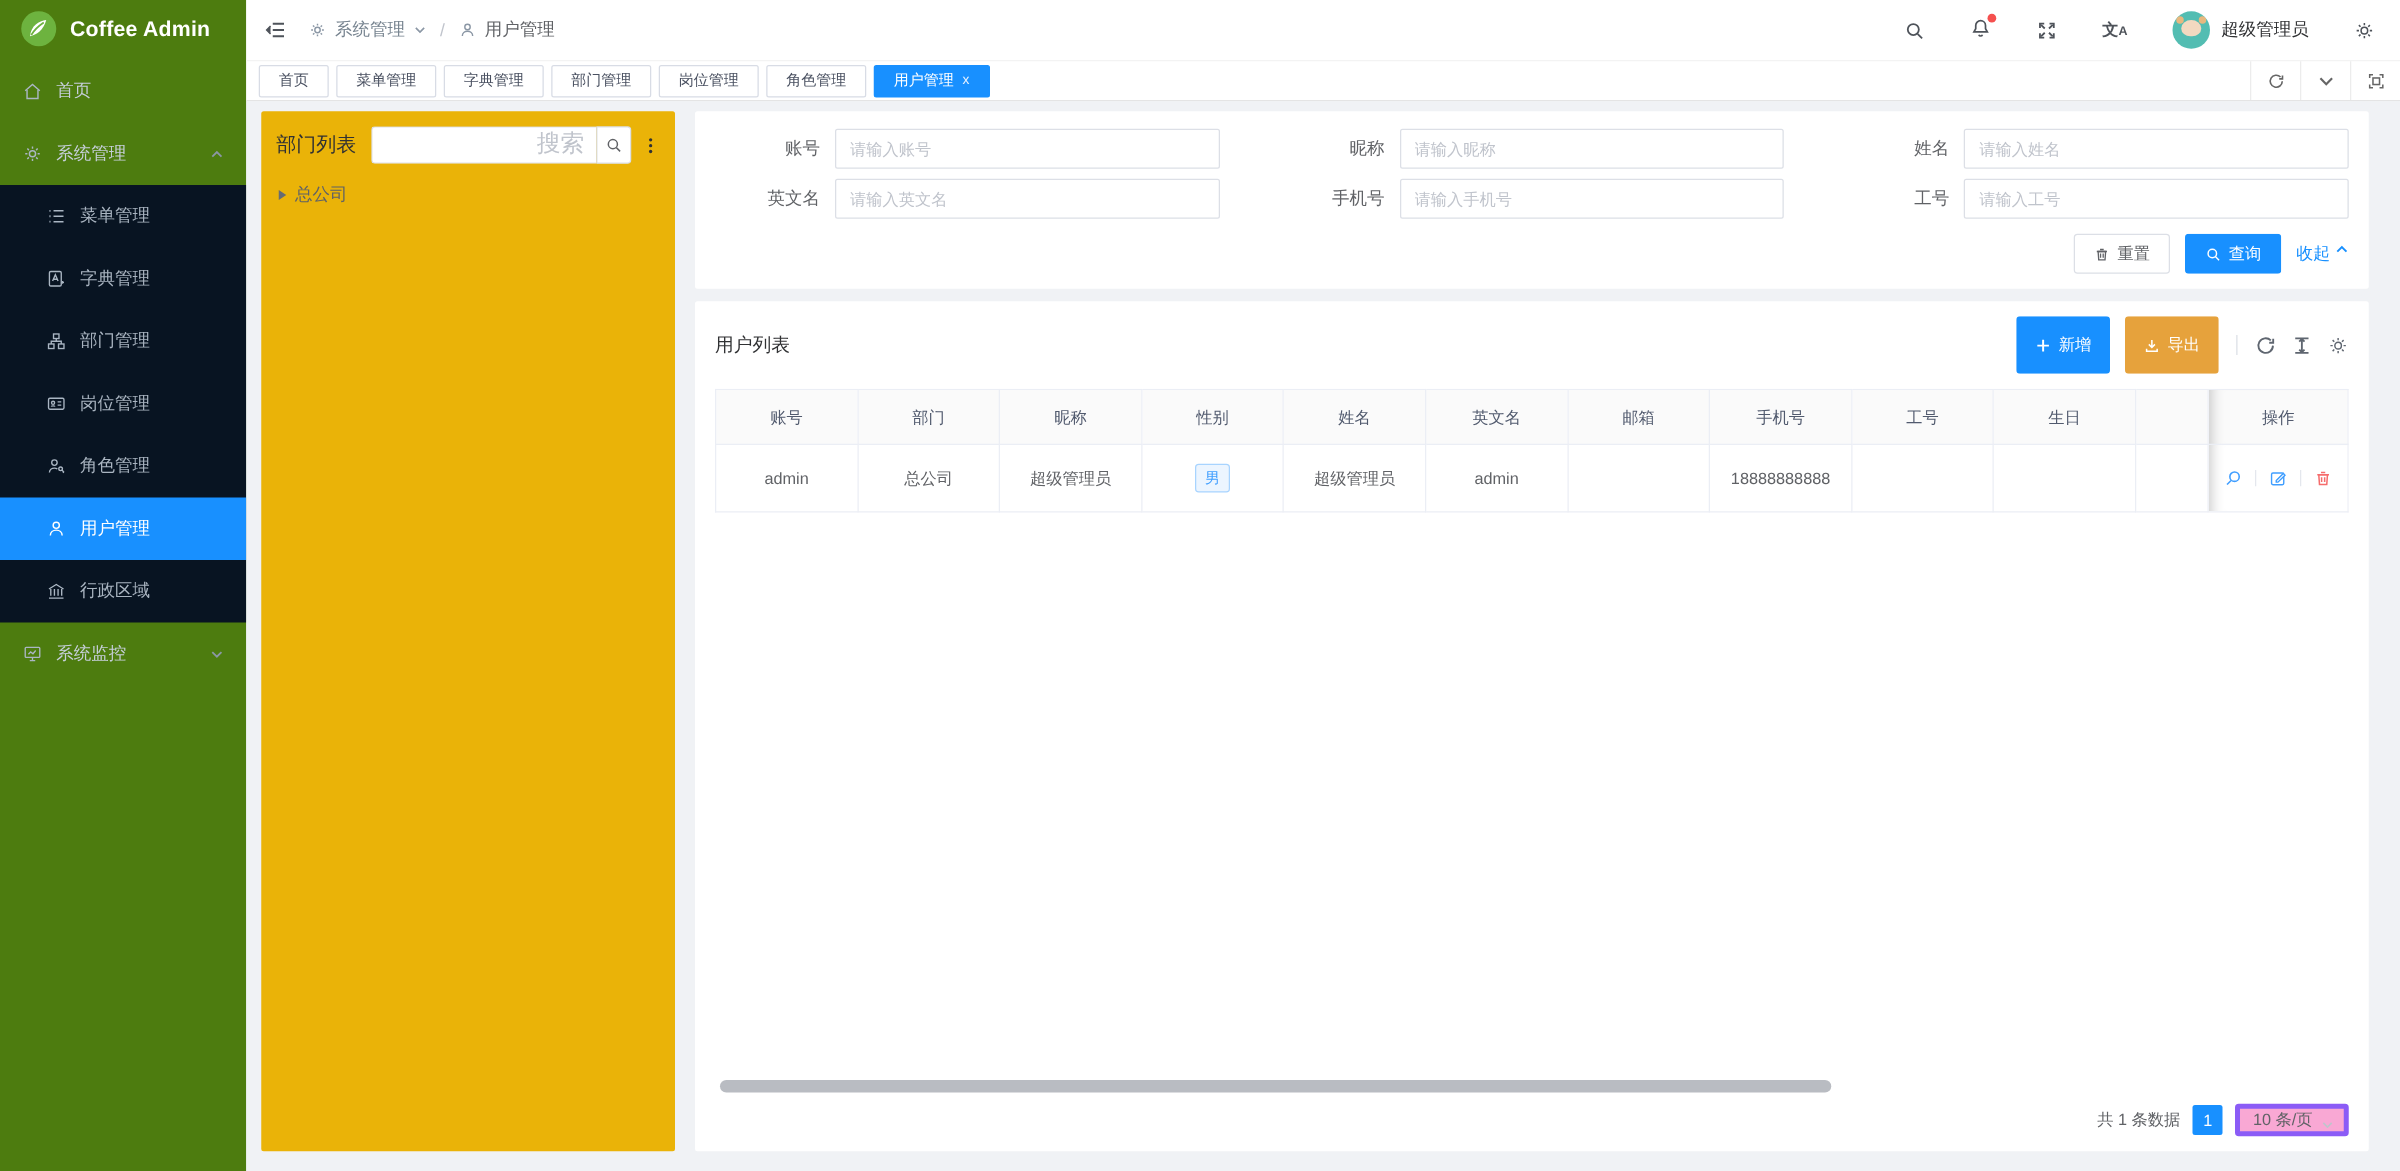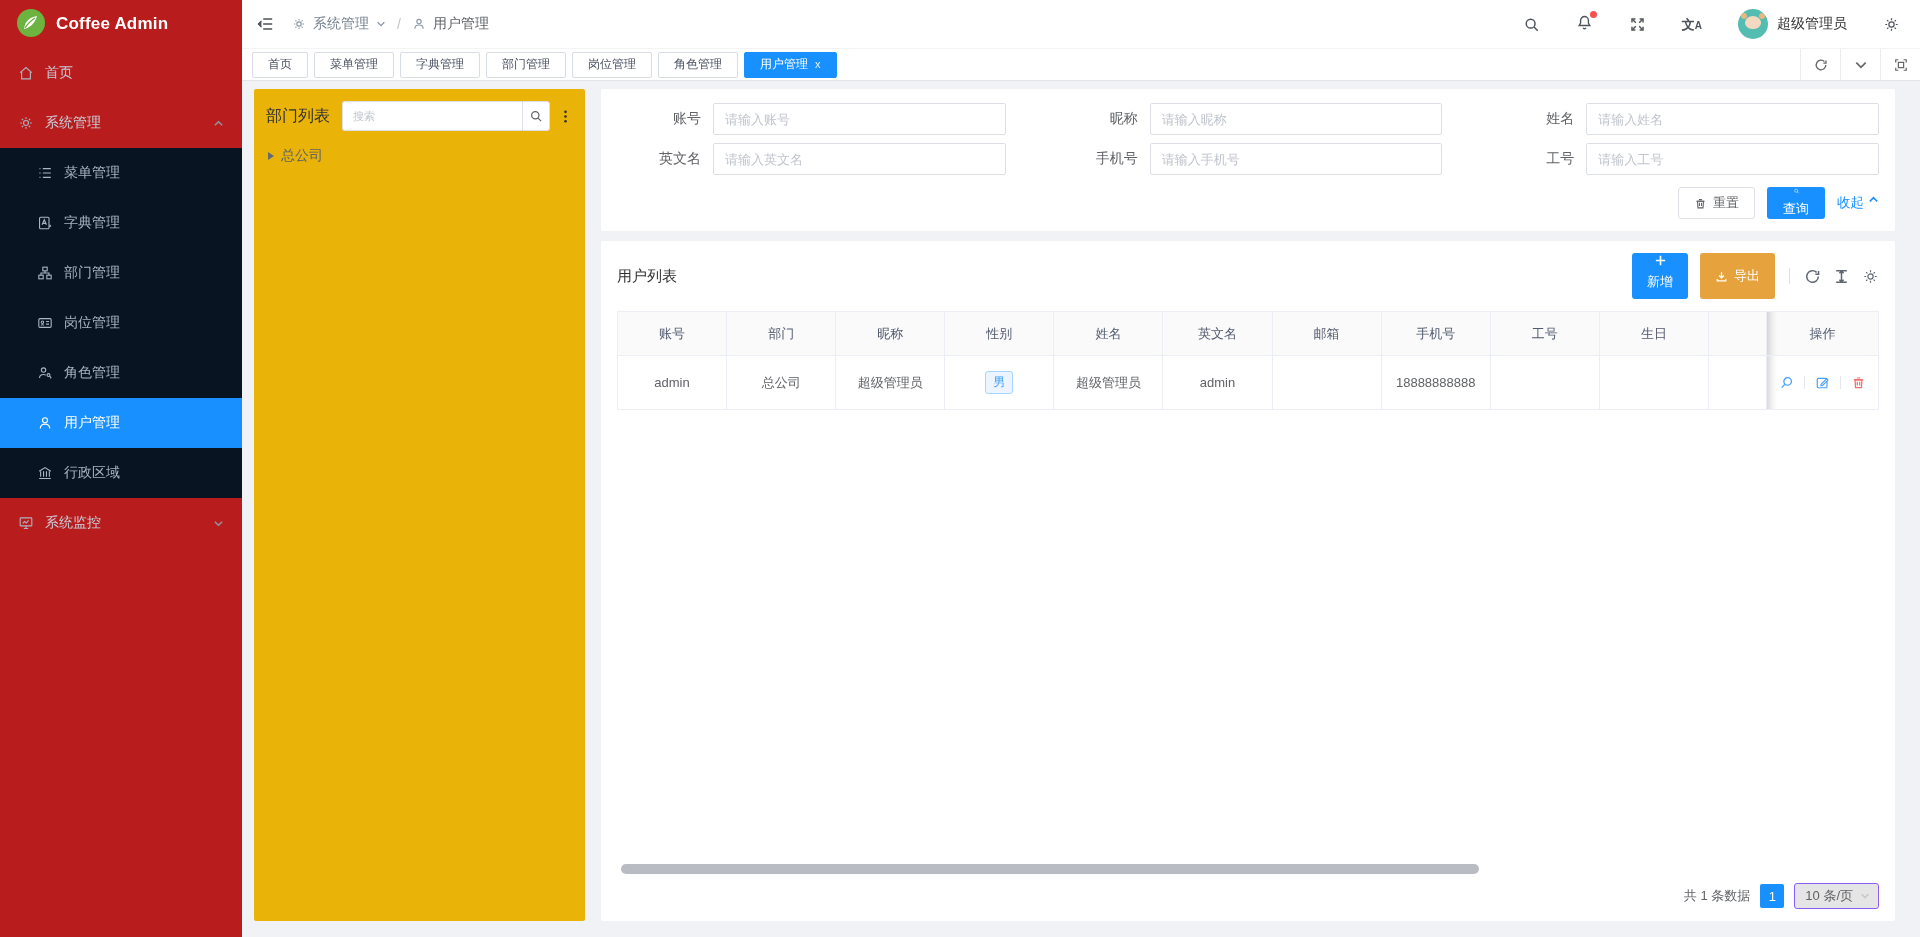--- a/index.html
+++ b/index.html
@@ -1,21 +1,21 @@
 <!DOCTYPE html>
 <html><head>
 <meta charset="utf-8">
 <style>
   * { margin:0; padding:0; box-sizing:border-box; }
   html,body { width:1920px; height:937px; overflow:hidden; background:#f0f2f5;
     font-family:"Liberation Sans","DejaVu Sans",sans-serif; font-size:14px; color:#303133; }
   .app { display:flex; width:1920px; height:937px; }
 
   
-  .sidebar { width:242px; height:937px; background:#b91c1c; flex-shrink:0; display:flex; flex-direction:column; }
+  .sidebar { width:197px; height:937px; background:#4d7c0f; flex-shrink:0; display:flex; flex-direction:column; }
   .logo-row { height:48px; display:flex; align-items:center; padding-left:16px; gap:10px; }
   .brand { color:#ffffff; font-weight:bold; font-size:17px; letter-spacing:.2px; }
   .menu-item { height:50px; display:flex; align-items:center; padding:0 18px; color:#c6cfda; cursor:pointer; font-size:14px; }
   .menu-item .mi-icon { width:16px; height:16px; margin-right:11px; color:#aab6c3; flex-shrink:0; }
   .menu-item .arrow { margin-left:auto; color:#8b97a5; width:11px; height:11px; }
   .submenu { background:#081422; }
   .submenu .menu-item { padding-left:37px; color:#a9b4c0; }
   .menu-item.active { background:#1890ff; color:#ffffff; }
   .menu-item.active .mi-icon { color:#ffffff; }
 
@@ -50,41 +50,41 @@
   .tab-ctrl { width:40px; border-left:1px solid #ececec; display:flex; align-items:center; justify-content:center; color:#666; cursor:pointer; }
   .tab-ctrl svg { width:14px; height:14px; }
 
   .content { flex:1; display:flex; gap:16px; padding:8px 25px 16px 12px; background:#f0f2f5; min-height:0; }
 
   
   .dept-card { width:331px; background:#eab308; border-radius:2px; padding:12px 12px; flex-shrink:0; }
   .dept-head { display:flex; align-items:center; }
   .dept-title { font-size:16px; color:#303133; font-weight:500; white-space:nowrap; }
   .search-group { display:flex; margin-left:12px; flex:1; }
-  .search-group input { width:100%; height:30px; border:1px solid #dcdfe6; border-right:none; border-radius:3px 0 0 3px; padding:0 10px; font-size:11px; color:#606266; outline:none; font-family:inherit; }
+  .search-group input { width:100%; height:30px; border:1px solid #dcdfe6; border-right:none; border-radius:3px 0 0 3px; padding:0 10px; font-size:19px; color:#606266; outline:none; font-family:inherit;text-align:right; }
   .search-group input::placeholder { color:#c0c4cc; }
   .search-group .sg-btn { width:32px; height:30px; border:1px solid #dcdfe6; border-radius:0 3px 3px 0; background:#fff; display:flex; align-items:center; justify-content:center; color:#606266; cursor:pointer; }
   .kebab { margin-left:8px; color:#303133; cursor:pointer; display:flex; align-items:center; }
   .tree-item { display:flex; align-items:center; gap:7px; margin-top:16px; padding-left:2px; color:#606266; font-size:14px; cursor:pointer; }
   .tree-caret { width:0; height:0; border-left:6px solid #666b73; border-top:4.5px solid transparent; border-bottom:4.5px solid transparent; }
 
   .right-col { flex:1; display:flex; flex-direction:column; gap:10px; min-width:0; }
 
   
   .filter-card { background:#fff; border-radius:2px; padding:14px 16px 12px; }
   .filter-grid { display:grid; grid-template-columns:1fr 1fr 1fr; column-gap:48px; row-gap:8px; }
   .field { display:flex; align-items:center; }
   .field label { width:96px; text-align:right; padding-right:12px; color:#606266; font-size:14px; flex-shrink:0; }
   .field input { flex:1; height:32px; border:1px solid #dcdfe6; border-radius:2px; padding:0 11px; font-size:13px; color:#606266; outline:none; font-family:inherit; }
   .field input::placeholder { color:#c0c4cc; }
   .filter-actions { display:flex; justify-content:flex-end; align-items:center; gap:12px; margin-top:12px; }
   .btn { height:32px; display:inline-flex; align-items:center; gap:6px; padding:0 15px; border-radius:3px; font-size:13px; cursor:pointer; border:1px solid transparent; }
   .btn svg { width:13px; height:13px; }
   .btn-plain { background:#fff; border-color:#dcdfe6; color:#606266; }
-  .btn-primary { background:#1890ff; color:#fff;flex-direction:column; }
+  .btn-primary { background:#1890ff; color:#fff; }
   .btn-warning { background:#e6a23c; color:#fff; }
   .link-collapse { color:#1890ff; font-size:13.5px; display:inline-flex; align-items:flex-start; gap:4px; cursor:pointer; }
   .link-collapse svg { width:11px; height:11px; }
 
   
   .list-card { flex:1; background:#fff; border-radius:2px; padding:12px 16px 8px; display:flex; flex-direction:column; min-height:0; }
   .list-head { display:flex; align-items:center; }
   .list-title { font-size:15px; color:#303133; }
   .list-tools { margin-left:auto; display:flex; align-items:center; gap:12px; }
   .btn-sm { height:46px; padding:0 14px; }
@@ -103,21 +103,21 @@
   .op-view, .op-edit { color:#409eff; }
   .op-delete { color:#f56c6c; }
   .op-sep { width:1px; height:13px; background:#e4e7ed; }
 
   .h-scroll { height:11px; position:relative; margin:2px 0 4px; flex-shrink:0; }
   .h-thumb { position:absolute; left:4px; top:0; width:68%; height:10px; background:#b9bcc2; border-radius:5px; cursor:pointer; }
 
   .list-footer { height:34px; display:flex; align-items:center; justify-content:flex-end; gap:10px; flex-shrink:0; }
   .total-text { font-size:13px; color:#606266; }
   .page-num { width:24px; height:24px; background:#1890ff; color:#fff; font-size:13px; display:flex; align-items:center; justify-content:center; border-radius:2px; cursor:pointer; }
-  .size-select { height:26px; border:1px solid #8b5cf6; border-radius:3px; display:flex; align-items:center; gap:7px; padding:0 8px 0 10px; font-size:13px; color:#606266; cursor:pointer; background:#e5e5e5; }
+  .size-select { height:26px; border:4px solid #8b5cf6; border-radius:3px; display:flex; align-items:flex-end; gap:7px; padding:0 8px 0 10px; font-size:13px; color:#606266; cursor:pointer; background:#f9a8d4; }
   .size-select svg { width:10px; height:10px; color:#c0c4cc; }
 </style>
 </head>
 <body>
 
 <div class="app">
 
   <aside class="sidebar">
     <div class="logo-row">
       <span>

